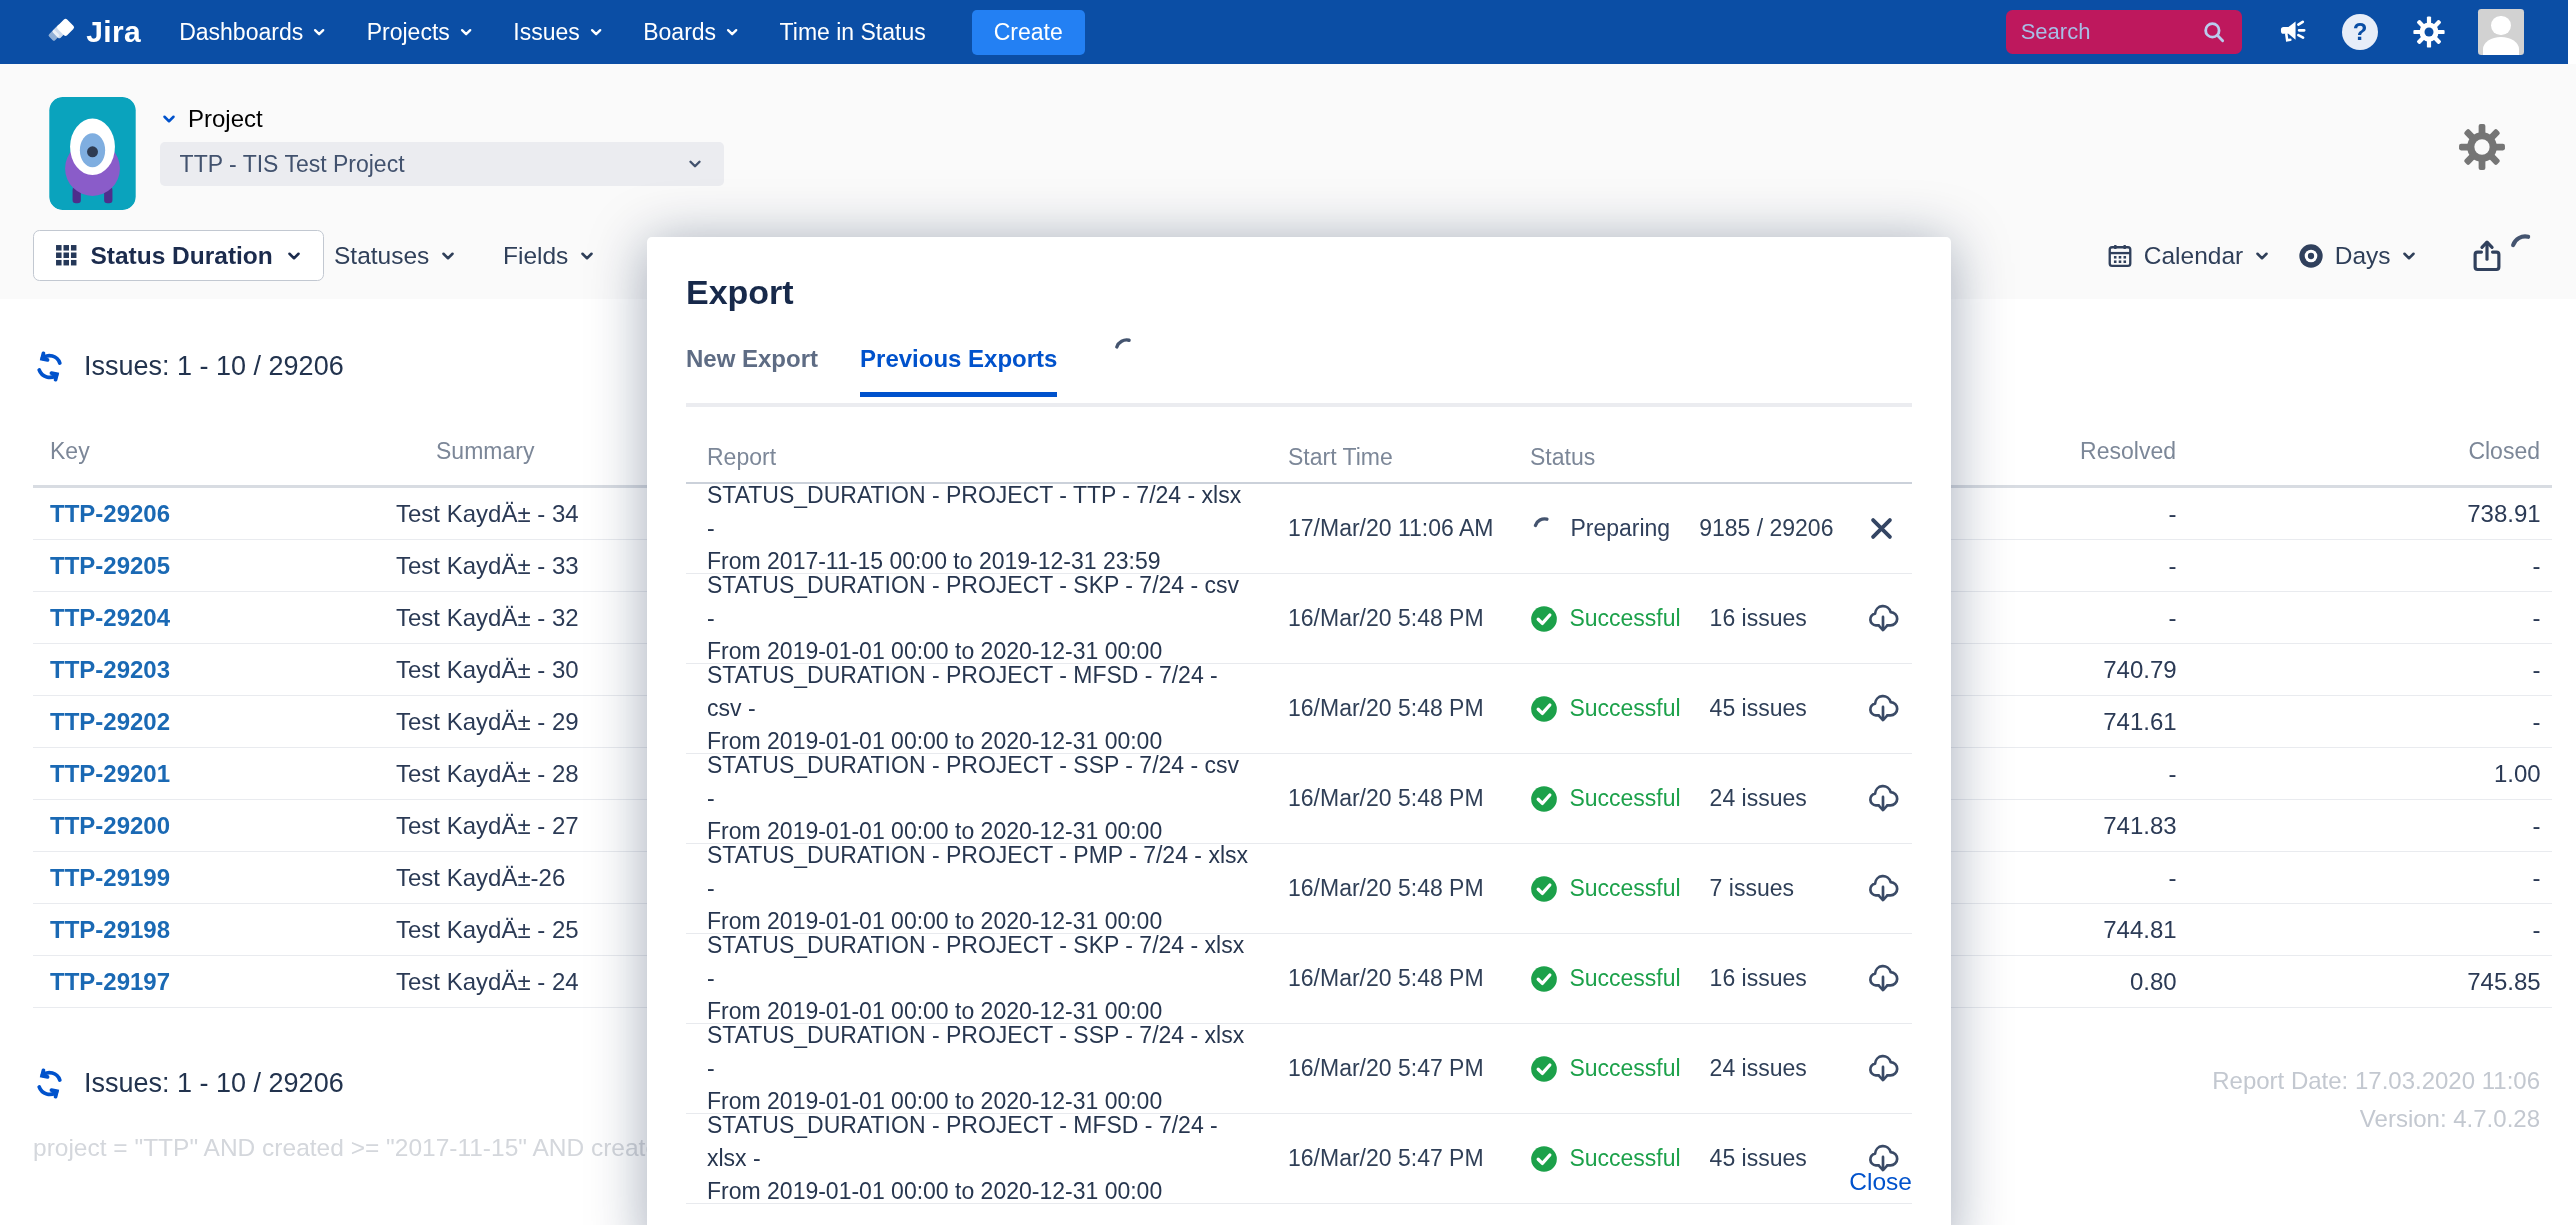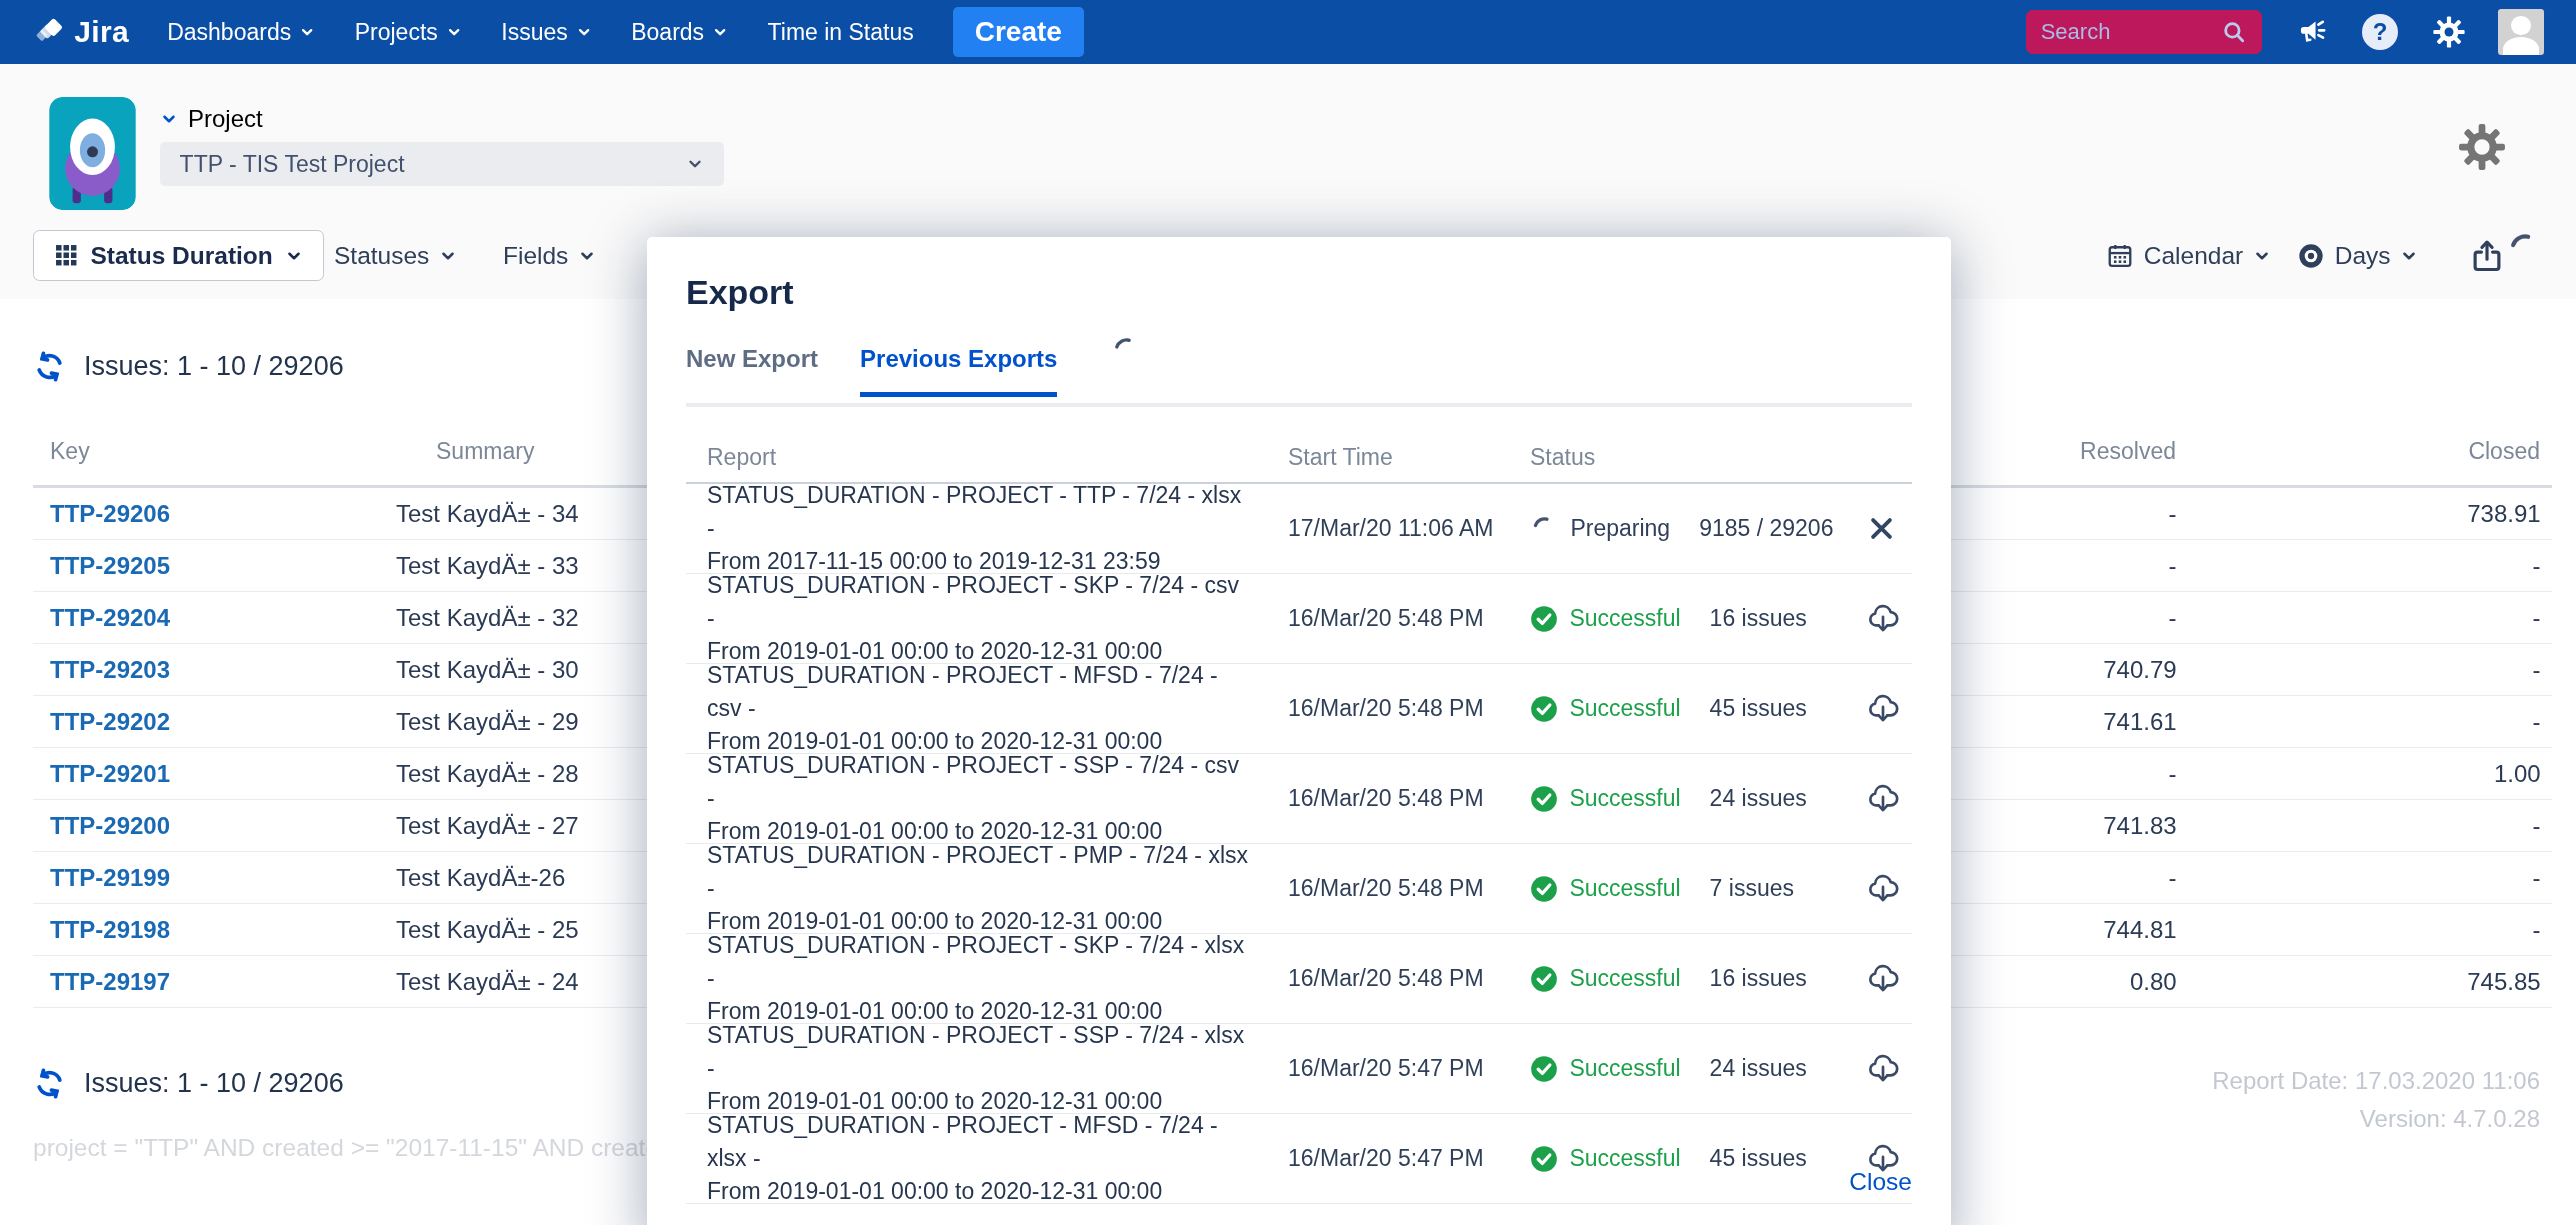--- a/index.html
+++ b/index.html
@@ -4,28 +4,28 @@
 <style>
   * { margin:0; padding:0; box-sizing:border-box; }
   html,body { width:2576px; height:1226px; }
   body {
     position:relative; overflow:hidden; background:#fff;
     font-family:"Liberation Sans", sans-serif; color:#2B3A55;
   }
   svg { display:block; }
 
   
-  .nav { position:absolute; top:0; left:0; right:0; height:64px; background:#0B4EA5;
-         display:flex; align-items:center; padding:0 32px; color:#fff; z-index:5; }
+  .nav { position:absolute; top:0; left:0; right:8px; height:64px; background:#0B4EA5;
+         display:flex; align-items:center; padding:0 44px; color:#fff; z-index:5; }
   .logo { display:flex; align-items:center; gap:8.2px; margin-right:38px; }
   .logo-text { font-size:30px; font-weight:bold; letter-spacing:0.4px; }
   .nav-item { display:flex; align-items:center; gap:8.2px; font-size:23px; margin-right:39px; cursor:pointer; }
   .nav-item .chev { width:16.3px; height:16.3px; }
-  .create-btn { background:#2380F3; border-radius:4.9px; padding:9px 22px; font-size:28px;
-                font-weight:700; margin-left:0; cursor:pointer; }
+  .create-btn { background:#2380F3; border-radius:4.9px; padding:9px 22px; font-size:23px;
+                font-weight:400; margin-left:7px; cursor:pointer; }
   .nav-right { margin-left:auto; display:flex; align-items:center; }
   .search { width:236px; height:44px; background:#be185d; border-radius:6.5px;
             display:flex; align-items:center; padding:0 14.7px; }
   .search input { flex:1; background:transparent; border:none; outline:none;
                   color:#D9E4F7; font-size:22px; min-width:0; }
   .search input::placeholder { color:#A7BEE6; }
   .nav-icon { margin-left:33px; cursor:pointer; }
   .help-badge { width:36px; height:36px; border-radius:50%; background:#E7EDF8; color:#0B4EA5;
                 font-size:24px; font-weight:bold; display:flex; align-items:center; justify-content:center; }
   .avatar { width:46px; height:46px; border-radius:3.3px; background:#D2D2D2; margin-left:31px;

